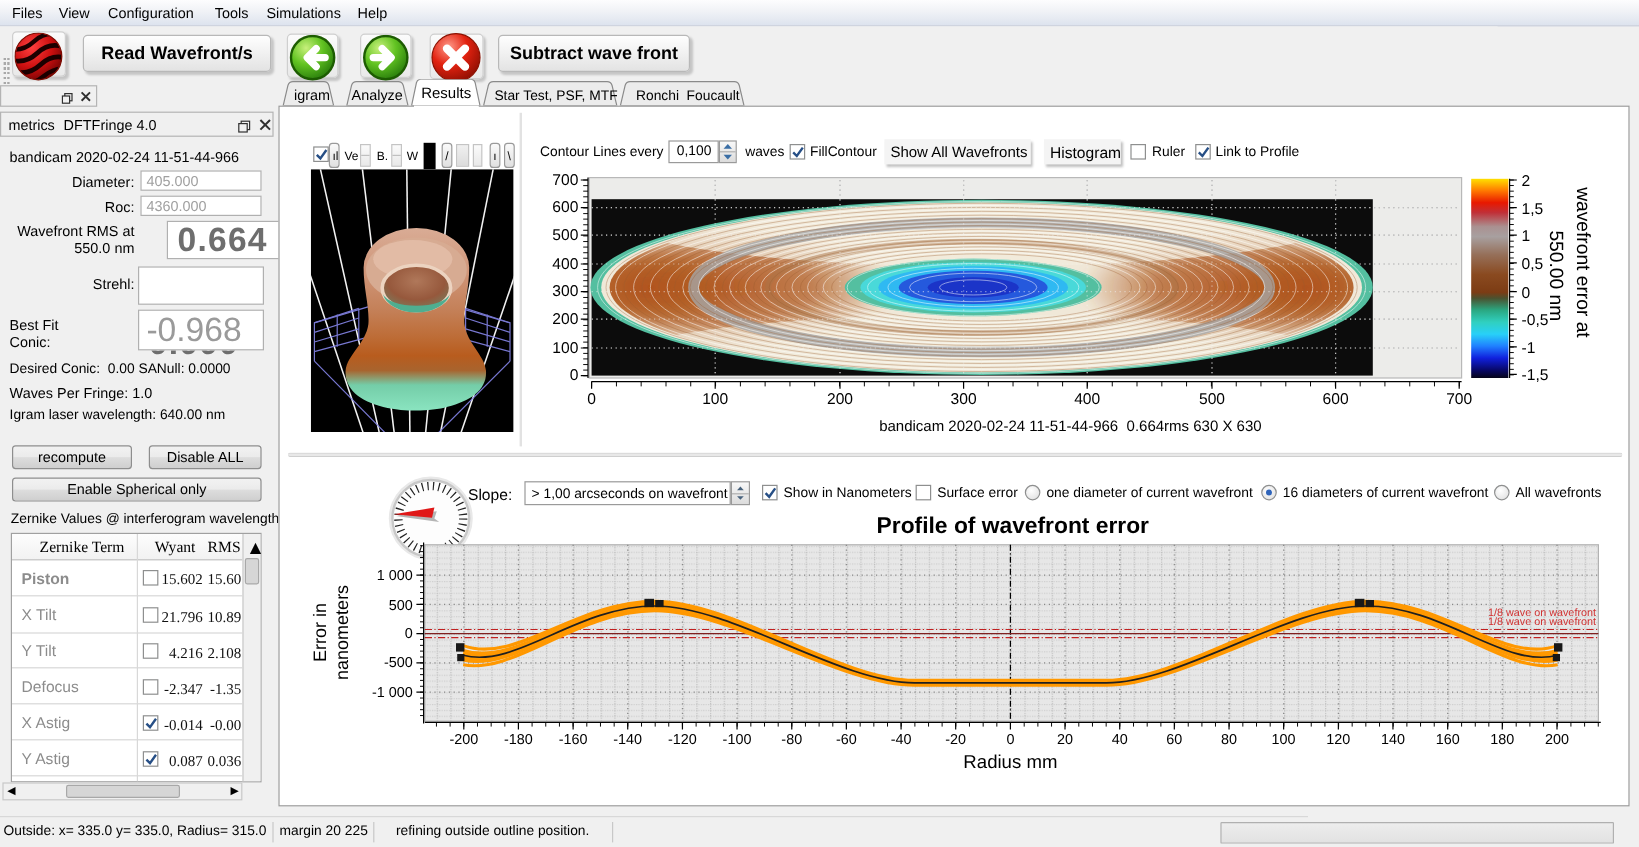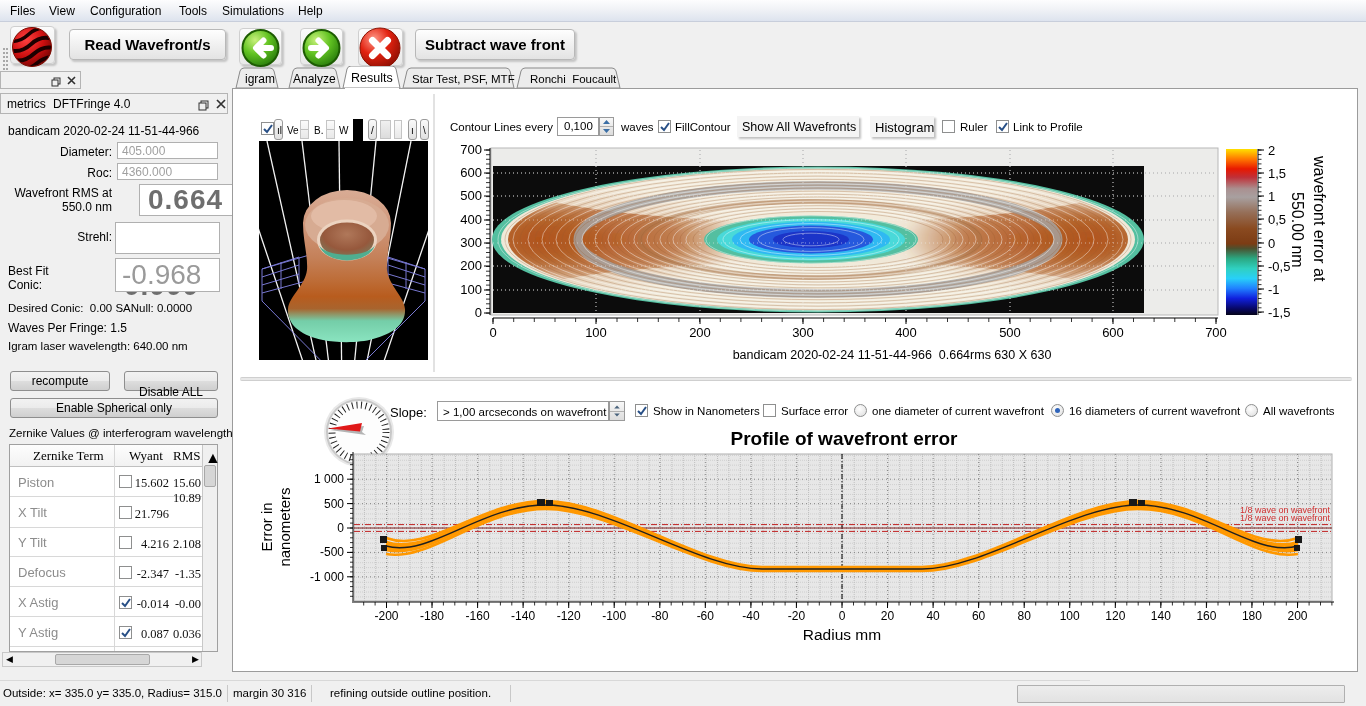--- a/index.html
+++ b/index.html
@@ -178,37 +178,37 @@
     </div>
     <span class="rlabel" style="left:20px;top:116px;width:92px;">Strehl:</span>
     <div class="bigbox" style="left:115px;top:108px;width:105px;height:32px;">
       <span class="abs" style="left:8px;top:-1px;font-size:28px;font-weight:bold;color:#6e6e6e;letter-spacing:1px;margin-top:48px;">0.000</span>
     </div>
     <span class="abs" style="left:8px;top:150px;">Best Fit<br>Conic:</span>
     <div class="bigbox" style="left:115px;top:144px;width:105px;height:34px;">
       <span class="abs" style="left:6px;top:0px;font-size:28px;color:#9a9a9a;">-0.968</span>
     </div>
     <span class="abs" style="left:8px;top:188px;font-size:11.5px;">Desired Conic:&nbsp;&nbsp;0.00 SANull: 0.0000</span>
-    <span class="abs" style="left:8px;top:207px;">Waves Per Fringe: 1.5</span>
+    <span class="abs" style="left:8px;top:207px;">Waves Per Fringe: 1.0</span>
     <span class="abs" style="left:8px;top:226px;font-size:11.5px;">Igram laser wavelength: 640.00 nm</span>
     <div class="btn7" style="left:10px;top:257px;width:100px;height:20px;padding-top:2px;">recompute</div>
-    <div class="btn7" style="left:124px;top:257px;width:94px;height:20px;padding-top:13px;">Disable ALL</div>
+    <div class="btn7" style="left:124px;top:257px;width:94px;height:20px;padding-top:2px;">Disable ALL</div>
     <div class="btn7" style="left:10px;top:284px;width:208px;height:20px;padding-top:2px;">Enable Spherical only</div>
     <span class="abs" style="left:9px;top:313px;font-size:11.5px;">Zernike Values @ interferogram wavelength</span>
   </div>
 
   <div id="ztable" class="abs">
     <div class="abs" style="left:0;top:0;width:192px;height:22px;background:linear-gradient(#fdfdfd,#f2f2f2);border-bottom:1px solid #c0c0c0;">
       <span class="abs" style="left:23px;top:3px;font-family:'Liberation Serif',serif;font-size:13px;">Zernike Term</span>
       <span class="abs" style="left:119px;top:3px;font-family:'Liberation Serif',serif;font-size:13px;">Wyant</span>
       <span class="abs" style="left:163px;top:3px;font-family:'Liberation Serif',serif;font-size:13px;">RMS</span>
     </div>
     <div class="abs" style="left:104px;top:0;width:1px;height:206px;background:#d8d8d8;"></div>
 
-    <div class="zrow" style="top:22px;height:30px;">
+    <div class="zrow" style="top:22px;height:30px;font-weight:bold;">
         <span class="zname" style="top:8px">Piston</span>
       </div>
     <div class="zrow" style="top:52px;height:31px;">
         <span class="zname" style="top:8px">X Tilt</span>
       </div>
     <div class="zrow" style="top:83px;height:29px;">
         <span class="zname" style="top:7px">Y Tilt</span>
       </div>
     <div class="zrow" style="top:142px;height:30px;">
         <span class="zname" style="top:8px">X Astig</span>
@@ -218,21 +218,21 @@
       </div>
     <div class="zrow" style="top:172px;height:30px;">
         <span class="zname" style="top:8px">Y Astig</span>
       </div>
 
     <div class="cb" style="left:109px;top:30px;"></div>
     <span class="znum" style="left:117px;top:31px;width:42px;">15.602</span>
     <span class="znum" style="left:155px;top:31px;width:36px;">15.60</span>
     <div class="cb" style="left:109px;top:61px;"></div>
     <span class="znum" style="left:117px;top:62px;width:42px;">21.796</span>
-    <span class="znum" style="left:155px;top:46px;width:36px;">10.89</span>
+    <span class="znum" style="left:155px;top:62px;width:36px;">10.89</span>
     <div class="cb" style="left:109px;top:91px;"></div>
     <span class="znum" style="left:117px;top:92px;width:42px;">4.216</span>
     <span class="znum" style="left:155px;top:92px;width:36px;">2.108</span>
     <div class="cb" style="left:109px;top:121px;"></div>
     <span class="znum" style="left:117px;top:122px;width:42px;">-2.347</span>
     <span class="znum" style="left:155px;top:122px;width:36px;">-1.35</span>
     <div class="cb" style="left:109px;top:151px;">
         <svg width="13" height="13">
           <path d="M2 6 L5 9 L10 2" stroke="#274f86" stroke-width="2" fill="none"></path>
         </svg>
@@ -999,21 +999,21 @@
     </g>
     <text x="592" y="190" font-size="15.5" fill="#000" text-anchor="middle">Radius mm</text>
     <g font-size="15" fill="#000" text-anchor="middle">
       <text x="0" y="0" transform="translate(22,77) rotate(-90)">Error in</text>
       <text x="0" y="0" transform="translate(40,77) rotate(-90)">nanometers</text>
     </g>
   </svg>
 
   <div id="status" class="abs">
     <span class="abs" style="left:3px;top:6px;">Outside: x= 335.0 y= 335.0, Radius=  315.0</span>
-    <span class="abs" style="left:233px;top:6px;">margin 30 316</span>
+    <span class="abs" style="left:233px;top:6px;">margin 20 225</span>
     <span class="abs" style="left:330px;top:6px;">refining outside outline position.</span>
     <div class="abs" style="left:1017px;top:4px;width:328px;height:18px;border:1px solid #b0b0b0;background:linear-gradient(#ededed,#e2e2e2);border-radius:1px;"></div>
     <div class="abs" style="left:227px;top:4px;width:1px;height:17px;background:#c8c8c8;"></div>
     <div class="abs" style="left:311px;top:4px;width:1px;height:17px;background:#c8c8c8;"></div>
     <div class="abs" style="left:510px;top:4px;width:1px;height:17px;background:#c8c8c8;"></div>
   </div>
 
 </div>
 
 </body></html>

